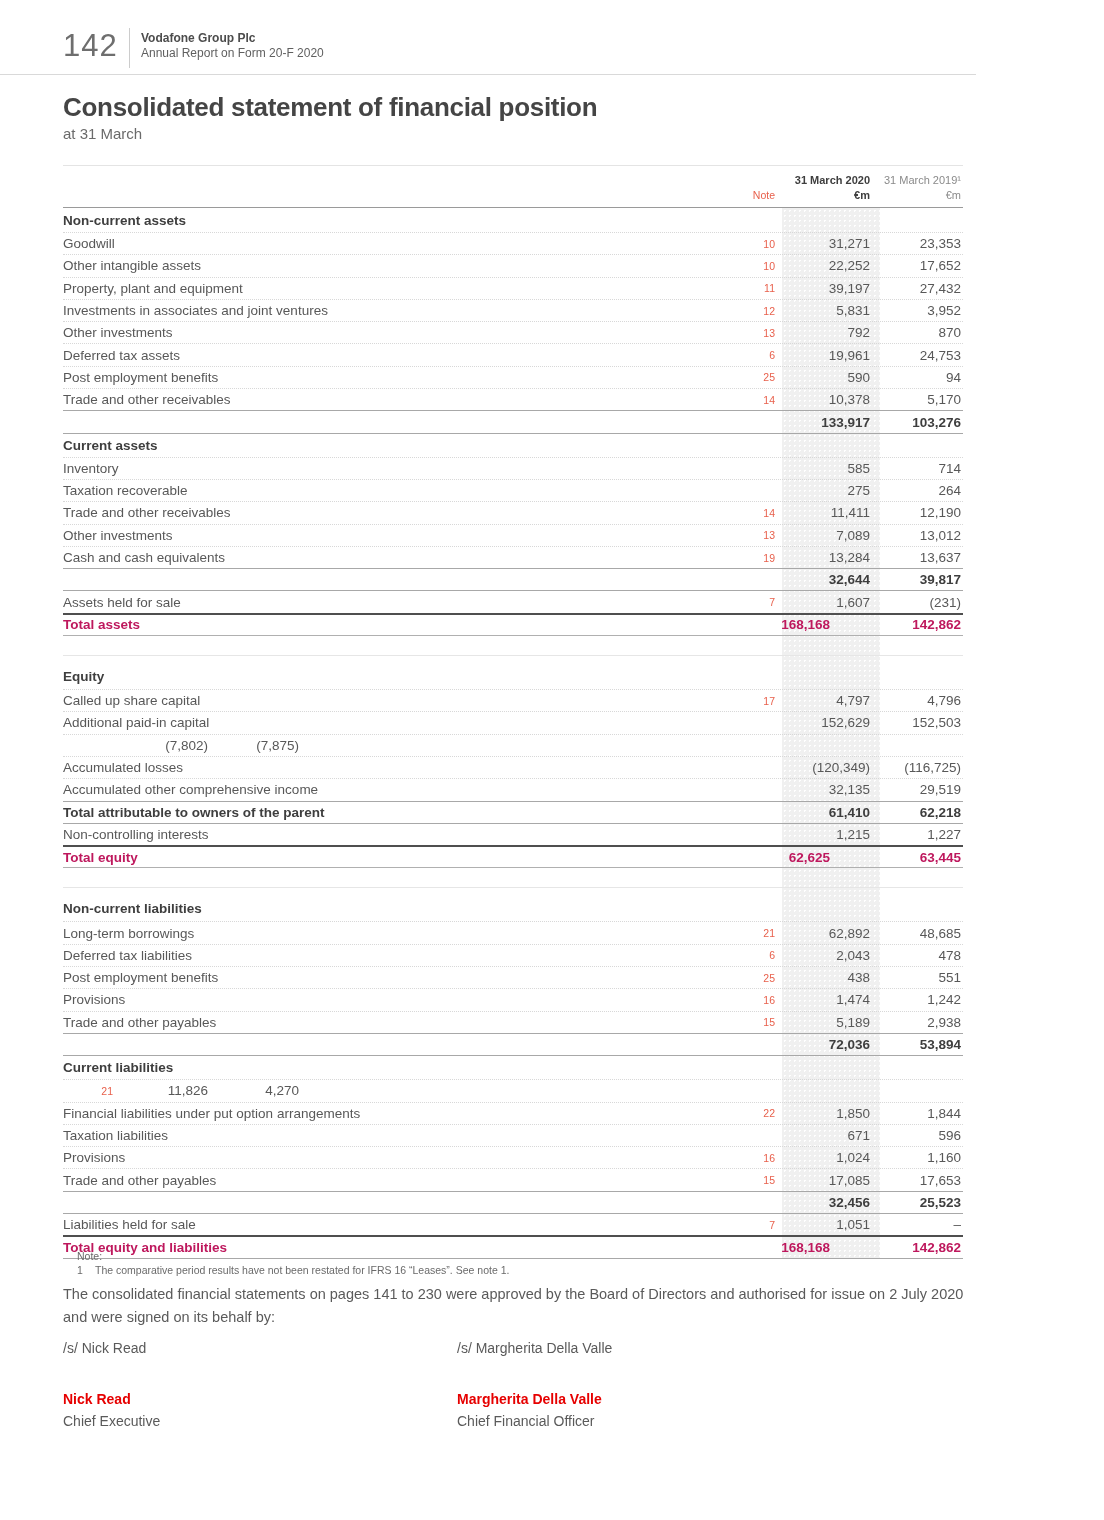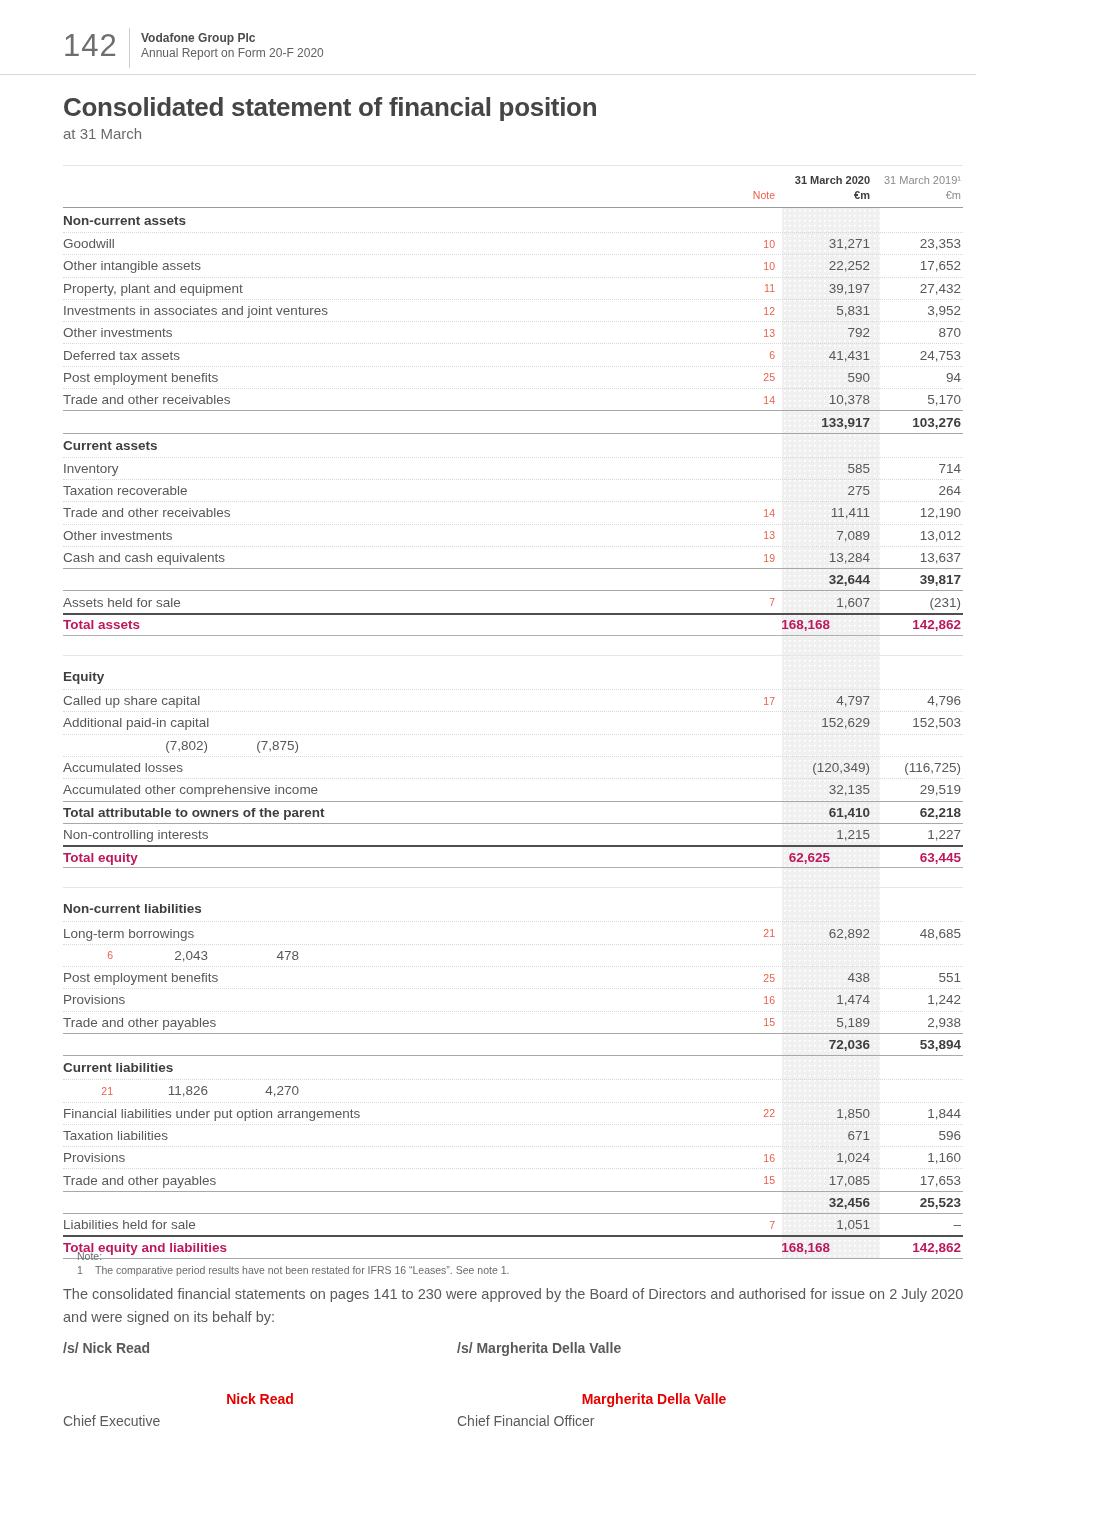--- a/index.html
+++ b/index.html
@@ -57,22 +57,22 @@
 
   
   .footnote { position:absolute; left:77px; top:1249px; font-size:10.5px; color:#6a6a6a; line-height:14px; }
   .footnote-item { display:flex; }
   .fn-num { width:18px; }
   .approval { position:absolute; left:63px; top:1283px; width:920px; font-size:14.5px; color:#5a5a5a; line-height:23px; }
 
   
   .signatures { position:absolute; left:63px; top:1340px; display:flex; }
   .sig-col { width:394px; }
-  .sig-line { font-size:14px; color:#5a5a5a;font-weight:bold; }
-  .sig-name { margin-top:35px; font-size:14px; font-weight:bold; color:#e60000;text-align:center; }
+  .sig-line { font-size:14px; color:#5a5a5a; }
+  .sig-name { margin-top:35px; font-size:14px; font-weight:bold; color:#e60000; }
   .sig-title { margin-top:6px; font-size:14px; color:#5a5a5a; }
 </style>
 </head>
 <body>
 
 <div class="page">
 
   <div class="pg-header">
     <div class="pg-num">142</div>
     <div class="pg-divider"></div>
@@ -138,21 +138,21 @@
     </div>
         <div class="row item">
       <div class="row-label">Other investments</div>
       <div class="row-note">13</div>
       <div class="row-2020">792</div>
       <div class="row-2019">870</div>
     </div>
         <div class="row item">
       <div class="row-label">Deferred tax assets</div>
       <div class="row-note">6</div>
-      <div class="row-2020">41,431</div>
+      <div class="row-2020">19,961</div>
       <div class="row-2019">24,753</div>
     </div>
         <div class="row item">
       <div class="row-label">Post employment benefits</div>
       <div class="row-note">25</div>
       <div class="row-2020">590</div>
       <div class="row-2019">94</div>
     </div>
         <div class="row item">
       <div class="row-label">Trade and other receivables</div>
@@ -291,20 +291,21 @@
       <div class="row-2020"></div>
       <div class="row-2019"></div>
     </div>
         <div class="row item">
       <div class="row-label">Long-term borrowings</div>
       <div class="row-note">21</div>
       <div class="row-2020">62,892</div>
       <div class="row-2019">48,685</div>
     </div>
         <div class="row item">
+      <div class="row-label">Deferred tax liabilities</div>
       <div class="row-note">6</div>
       <div class="row-2020">2,043</div>
       <div class="row-2019">478</div>
     </div>
         <div class="row item">
       <div class="row-label">Post employment benefits</div>
       <div class="row-note">25</div>
       <div class="row-2020">438</div>
       <div class="row-2019">551</div>
     </div>

